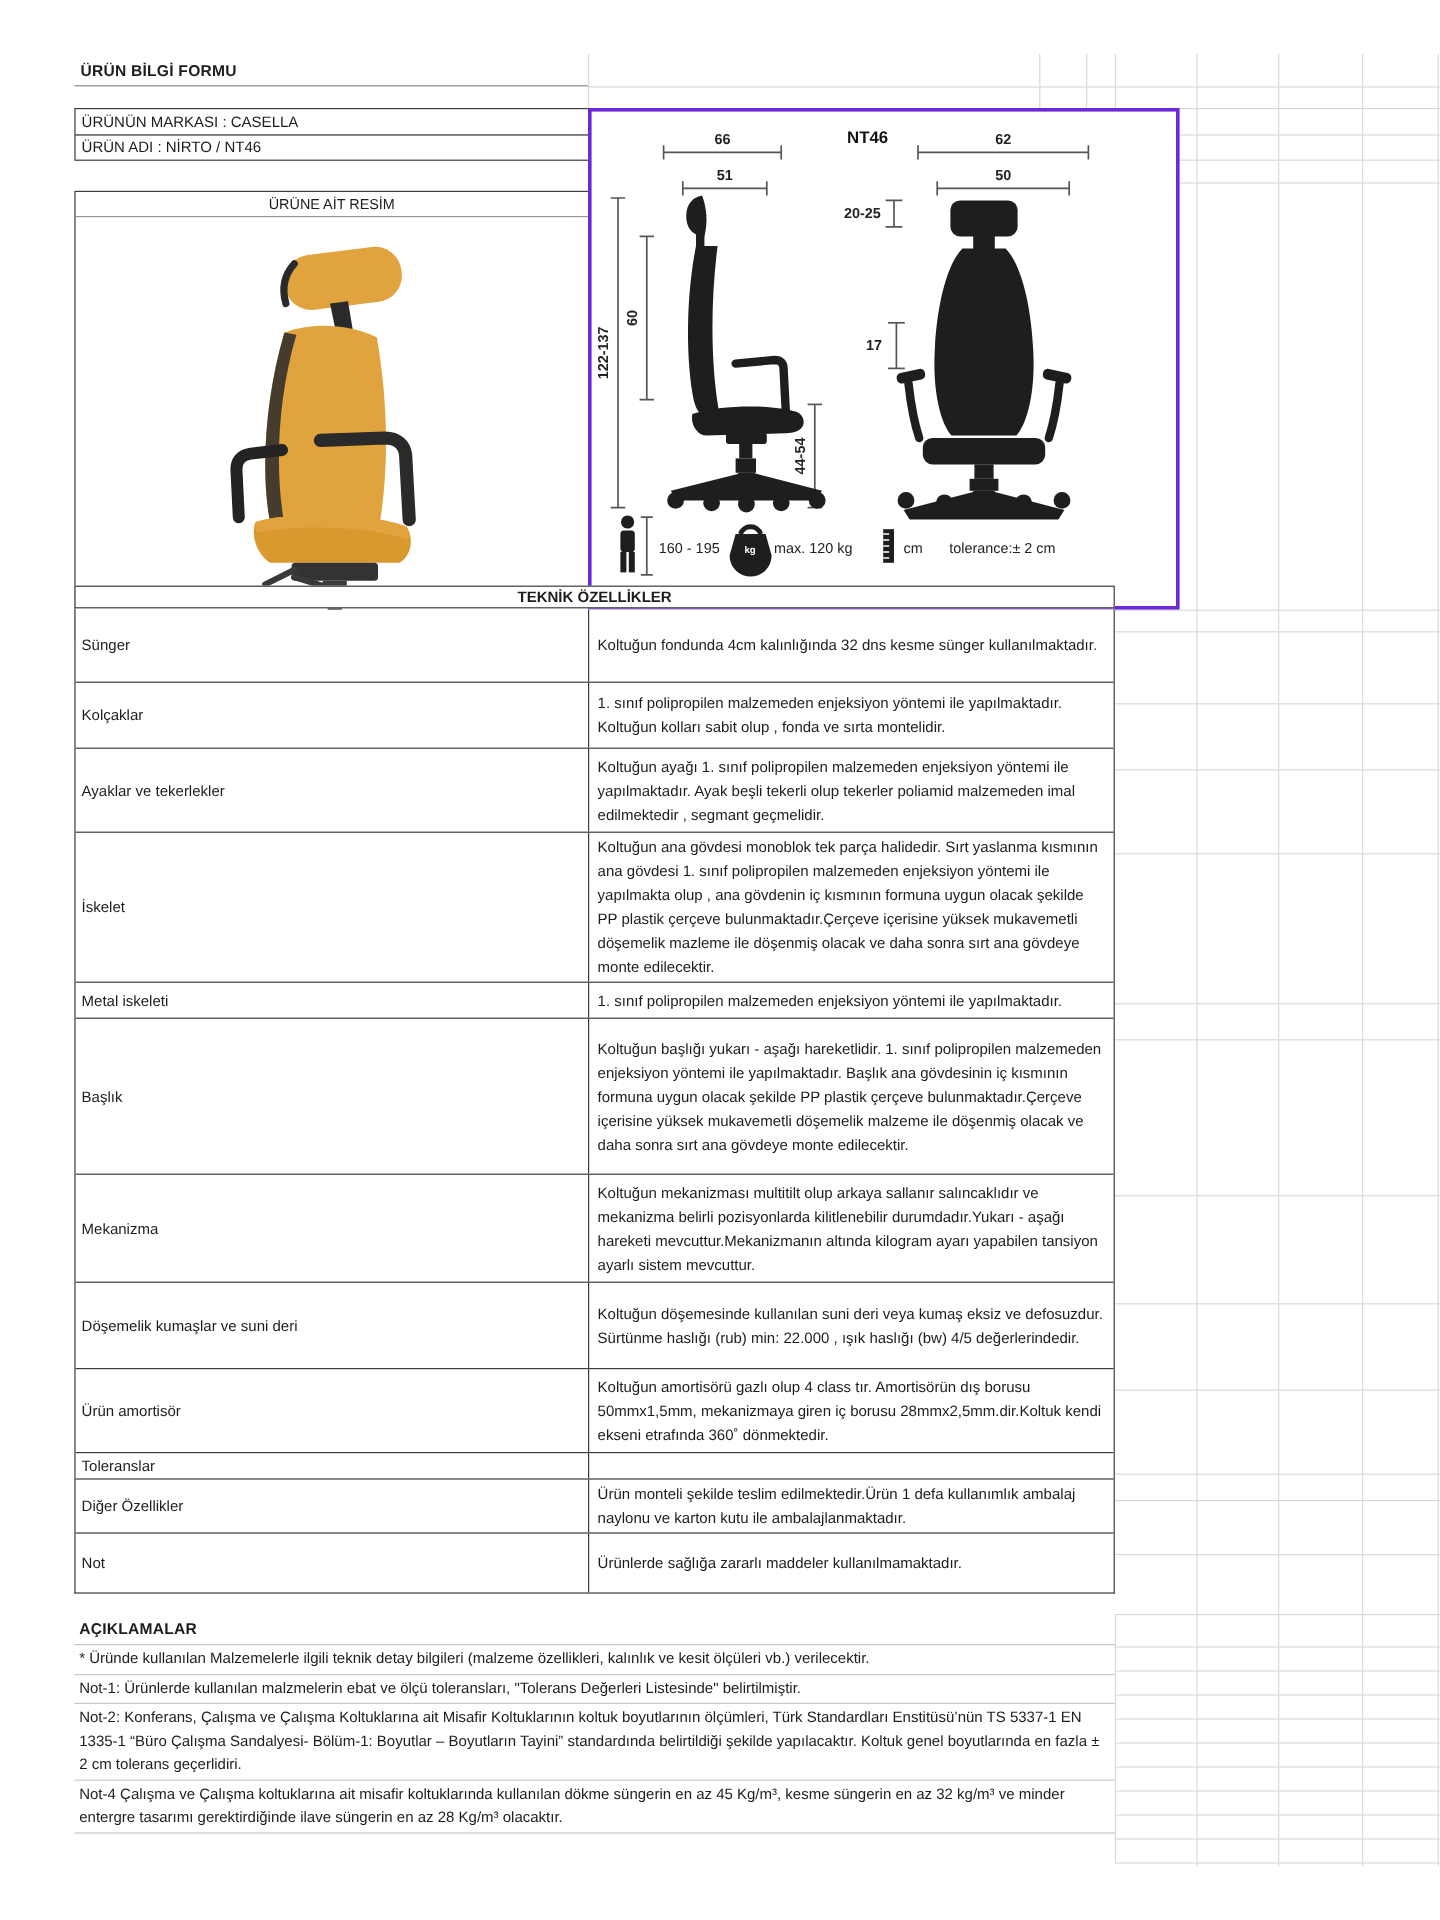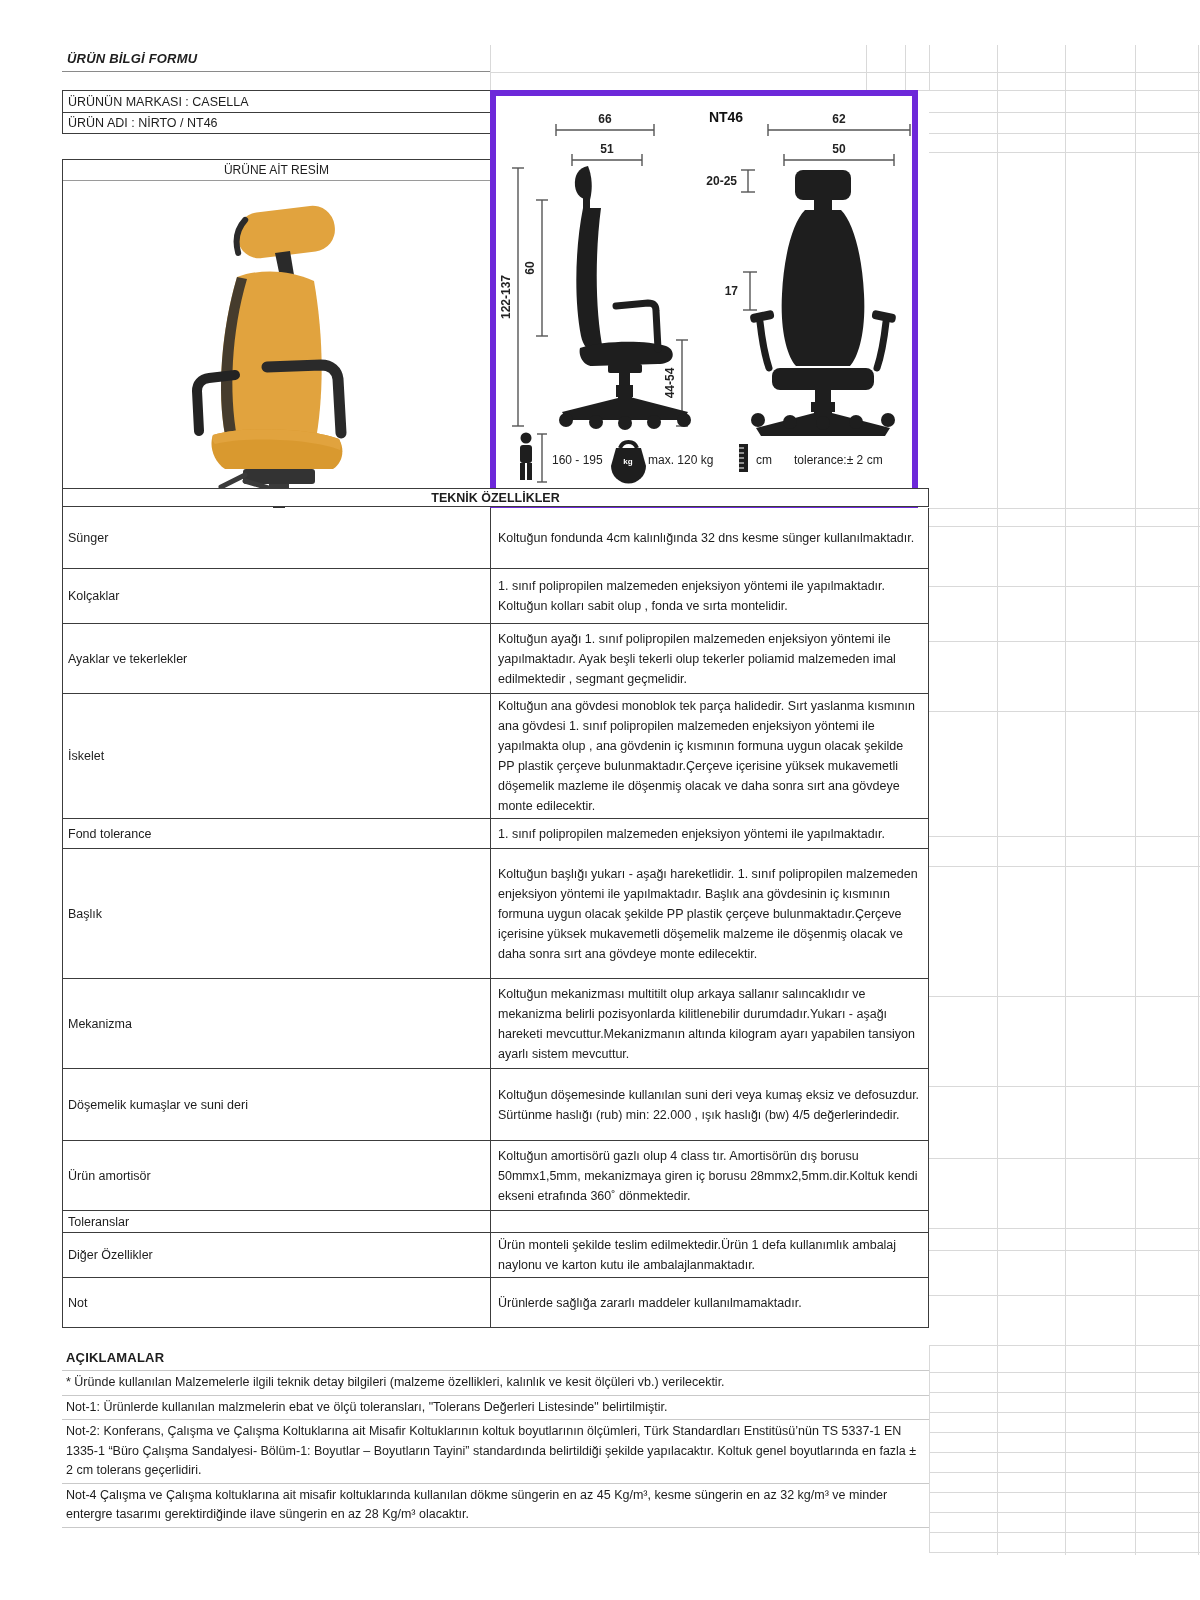--- a/index.html
+++ b/index.html
@@ -3,34 +3,34 @@
 <meta charset="utf-8">
 <style>
   html,body{margin:0;padding:0;background:#ffffff;}
   .sheet{position:relative;width:1200px;height:1600px;background:#fff;
          font-family:"Liberation Sans",sans-serif;color:#1d1d1d;overflow:hidden;}
   .vline{position:absolute;width:1px;background:#d9d9d9;}
   .hline{position:absolute;height:1px;background:#d9d9d9;}
 
   .title-row{position:absolute;left:62px;top:45px;width:428px;height:27px;
     border-bottom:1px solid #8a8a8a;font-weight:bold;font-size:13px;
-    display:flex;align-items:center;padding-left:5px;box-sizing:border-box;letter-spacing:.2px;font-style:italic;}
+    display:flex;align-items:center;padding-left:5px;box-sizing:border-box;letter-spacing:.2px;}
   .brand-box{position:absolute;left:62px;top:90px;width:429px;height:23px;
     border:1px solid #3c3c3c;font-size:12.5px;display:flex;align-items:center;
     padding-left:5px;box-sizing:border-box;background:#fff;text-align:center;}
   .name-box{position:absolute;left:62px;top:112px;width:429px;height:22px;
     border:1px solid #3c3c3c;font-size:12.5px;display:flex;align-items:center;
     padding-left:5px;box-sizing:border-box;background:#fff;}
   .photo-box{position:absolute;left:62px;top:133px;width:429px;height:375px;
     border:1px solid #3c3c3c;box-sizing:border-box;background:#fff;margin-top:26px;}
   .photo-caption{height:20px;border-bottom:1px solid #9a9a9a;display:flex;
     align-items:center;justify-content:center;font-size:12px;}
   .photo-stage{height:352px;display:flex;align-items:center;justify-content:center;}
-  .diagram-box{position:absolute;left:490px;top:90px;width:428px;height:418px;
-    border:6px solid #6d28d9;box-sizing:border-box;background:#fff;}
+  .diagram-box{position:absolute;left:490px;top:90px;width:493px;height:418px;
+    border:3px solid #6d28d9;box-sizing:border-box;background:#fff;}
   .dim{font-size:12px;font-weight:bold;fill:#222;font-family:"Liberation Sans",sans-serif;}
   .model{font-size:14px;font-weight:bold;fill:#111;font-family:"Liberation Sans",sans-serif;}
   .leg{font-size:12px;fill:#222;font-family:"Liberation Sans",sans-serif;}
   .legsm{font-size:8px;font-weight:bold;fill:#fff;font-family:"Liberation Sans",sans-serif;}
 
   .teknik-header{position:absolute;left:62px;top:488px;width:867px;height:19px;
     border:1px solid #3c3c3c;box-sizing:border-box;display:flex;align-items:center;
     justify-content:center;font-weight:bold;font-size:12.5px;background:#fff;}
   .spec-table{position:absolute;left:62px;top:508px;width:867px;
     border:1px solid #3c3c3c;border-top:none;box-sizing:border-box;background:#fff;}
@@ -271,21 +271,21 @@
           <span>Koltuğun ayağı 1. sınıf  polipropilen malzemeden enjeksiyon yöntemi ile yapılmaktadır. Ayak beşli tekerli olup tekerler poliamid malzemeden imal edilmektedir , segmant geçmelidir.</span>
         </div>
     </div>
     <div class="spec-row sr4">
       <div class="spec-label">İskelet</div>
       <div class="spec-value">
           <span>Koltuğun ana gövdesi monoblok tek parça halidedir. Sırt yaslanma kısmının ana gövdesi  1. sınıf polipropilen malzemeden enjeksiyon yöntemi ile yapılmakta olup , ana gövdenin iç kısmının formuna uygun olacak şekilde PP plastik çerçeve bulunmaktadır.Çerçeve içerisine yüksek mukavemetli döşemelik mazleme ile döşenmiş olacak ve daha sonra sırt ana gövdeye monte edilecektir.</span>
         </div>
     </div>
     <div class="spec-row sr5">
-      <div class="spec-label">Fond tolerance</div>
+      <div class="spec-label">Metal iskeleti</div>
       <div class="spec-value">
           <span> 1. sınıf polipropilen malzemeden enjeksiyon yöntemi ile yapılmaktadır.</span>
         </div>
     </div>
     <div class="spec-row sr6">
       <div class="spec-label">Başlık</div>
       <div class="spec-value">
           <span>Koltuğun başlığı yukarı - aşağı hareketlidir. 1. sınıf  polipropilen malzemeden enjeksiyon yöntemi ile  yapılmaktadır. Başlık ana gövdesinin iç kısmının formuna uygun olacak şekilde PP plastik çerçeve bulunmaktadır.Çerçeve içerisine yüksek mukavemetli döşemelik malzeme ile döşenmiş olacak ve daha sonra sırt ana gövdeye monte edilecektir.</span>
         </div>
     </div>

